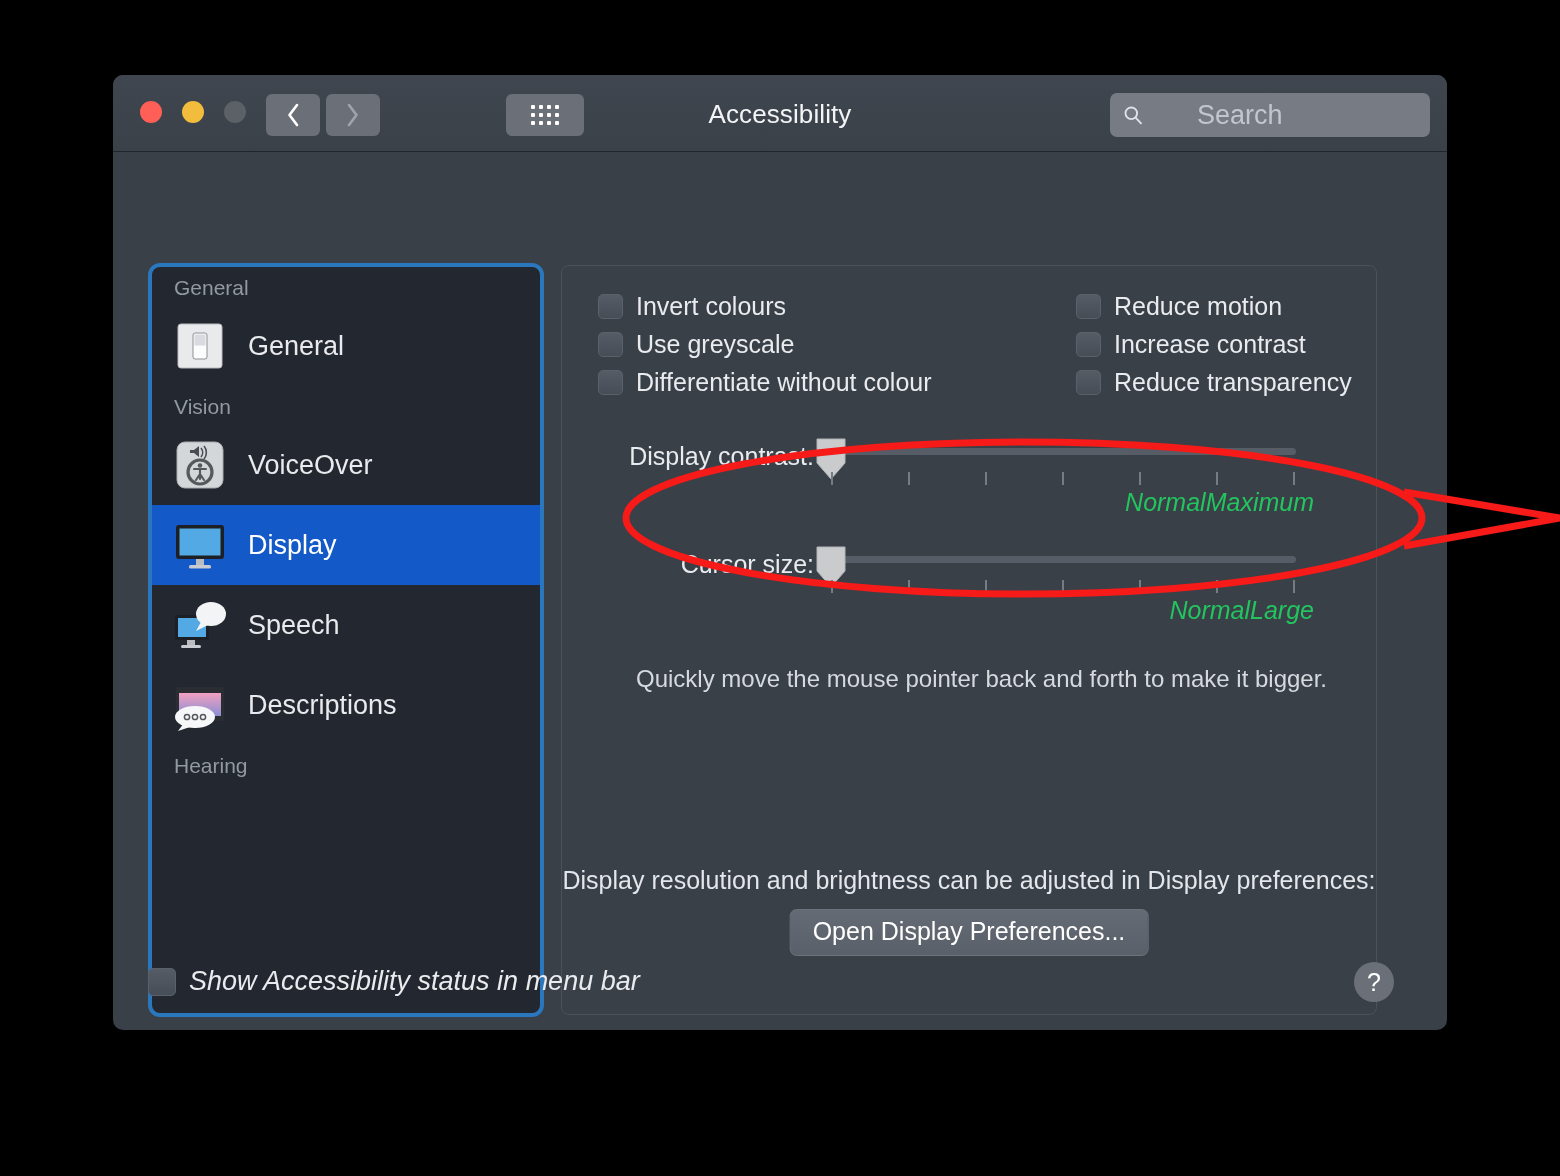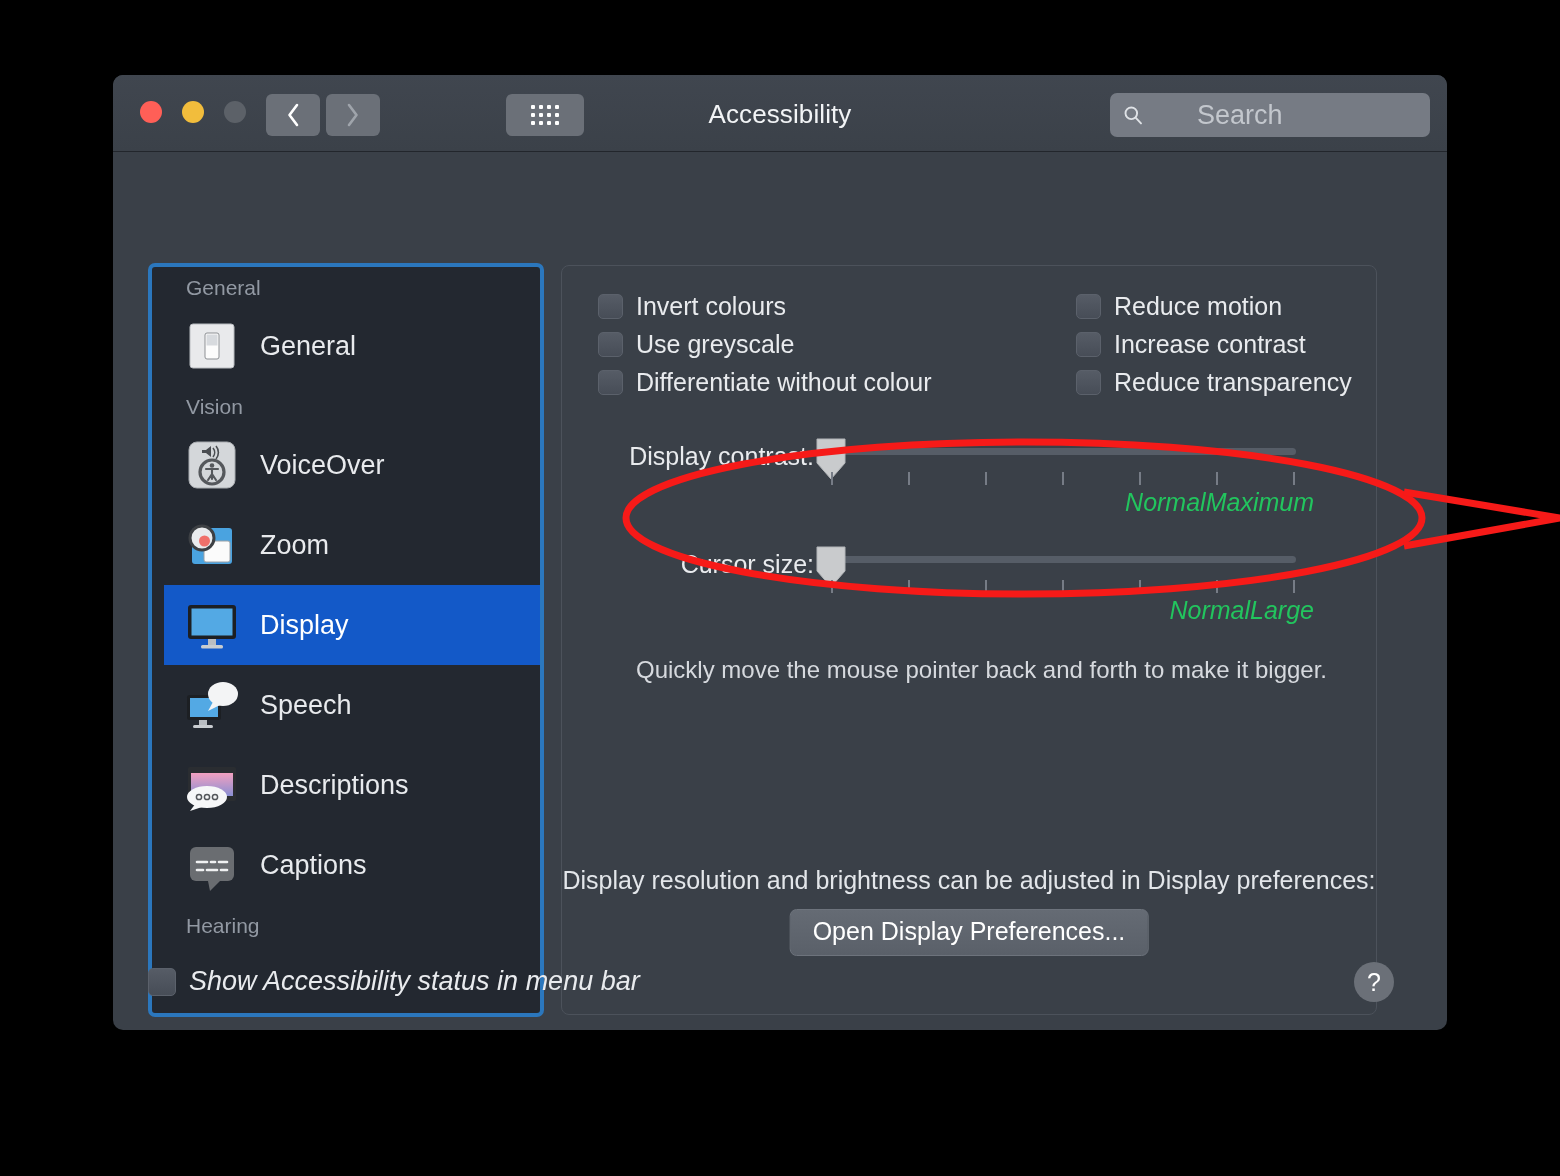--- a/index.html
+++ b/index.html
@@ -76,23 +76,22 @@
 
   
   .body { position: relative; height: 878px; }
 
   
   .sidebar {
     position: absolute; left: 35px; top: 111px;
     width: 396px; height: 754px;
     background: #232830;
     border: 4px solid #2b77bd;
-    border-radius: 7px;
+    border-radius: 12px;
     overflow: hidden;
-    padding-left: 12px;
   }
   .sb-header {
     color: #9299a3; font-size: 21px;
     padding: 9px 0 6px 22px;
   }
   .sb-item {
     display: flex; align-items: center;
     height: 80px; padding-left: 18px; gap: 18px;
   }
   .sb-item.selected { background: #1359c8; }
@@ -150,21 +149,21 @@
     background: #767c86; display: block;
   }
   .endlabels {
     position: absolute; left: 0; top: 52px; width: 500px;
     display: flex; justify-content: flex-end;
     color: #22c55e; font-size: 25px; font-style: italic;
   }
 
   
   .shake { position: absolute; left: 36px; top: 378px; }
-  .shake .desc { color: #d6d9de; font-size: 24px; margin: 12px 0 0 38px; }
+  .shake .desc { color: #d6d9de; font-size: 24px; margin: 21px 0 0 38px; }
 
   .bottomnote {
     position: absolute; left: 0; right: 0; top: 600px;
     text-align: center; color: #e3e6ea; font-size: 25px;
   }
   .openbtn {
     position: absolute; left: 50%; transform: translateX(-50%); top: 643px;
     background: linear-gradient(to bottom, #656b74, #5a6069);
     border: 1px solid #6d737c; border-radius: 7px;
     color: #ffffff; font-size: 25px;
@@ -263,29 +262,20 @@
           <path d="M20 15h4l5-4v11l-5-4h-4z" fill="#4a4d51"></path>
           <path d="M31 13a7 7 0 010 9" fill="none" stroke="#4a4d51" stroke-width="1.6"></path>
           <path d="M34 11a10 10 0 010 13" fill="none" stroke="#4a4d51" stroke-width="1.6"></path>
           <circle cx="30" cy="37" r="12" fill="none" stroke="#55585c" stroke-width="3.2"></circle>
           <circle cx="30" cy="30.5" r="2.3" fill="#55585c"></circle>
           <path d="M24 34h12M30 34v10M30 39l-4 6M30 39l4 6" stroke="#55585c" stroke-width="2.1" fill="none" stroke-linecap="round"></path>
         </svg>
         <span class="label">VoiceOver</span>
       </div>
 
-      <div class="sb-item">
-        <svg class="sb-icon" viewBox="0 0 60 60">
-          <rect x="10" y="13" width="40" height="36" rx="3" fill="#4aa3e0"></rect>
-          <rect x="22" y="26" width="26" height="21" rx="2" fill="#fbfbfb" stroke="#9aa0a6"></rect>
-          <circle cx="20" cy="23" r="12" fill="#e9ebed" stroke="#3d4044" stroke-width="3"></circle>
-          <circle cx="22.5" cy="26" r="5.5" fill="#f0706a"></circle>
-        </svg>
-        <span class="label">Zoom</span>
-      </div>
 
       <div class="sb-item selected">
         <svg class="sb-icon" viewBox="0 0 60 60">
           <rect x="6" y="10" width="48" height="34" rx="3" fill="#1c1f23"></rect>
           <rect x="9.5" y="13.5" width="41" height="27" fill="#53a9e4"></rect>
           <rect x="26" y="44" width="8" height="6" fill="#b9bdc2"></rect>
           <rect x="19" y="50" width="22" height="3.5" rx="1.5" fill="#c8ccd0"></rect>
         </svg>
         <span class="label">Display</span>
       </div>
@@ -315,35 +305,20 @@
           <rect x="9" y="18" width="42" height="23" fill="url(#descg)"></rect>
           <ellipse cx="25" cy="42" rx="20" ry="11" fill="#f6f7f8"></ellipse>
           <path d="M14 48l-6 8 12-4z" fill="#f6f7f8"></path>
           <circle cx="17" cy="42" r="2.6" fill="none" stroke="#54575b" stroke-width="1.5"></circle>
           <circle cx="25" cy="42" r="2.6" fill="none" stroke="#54575b" stroke-width="1.5"></circle>
           <circle cx="33" cy="42" r="2.6" fill="none" stroke="#54575b" stroke-width="1.5"></circle>
         </svg>
         <span class="label">Descriptions</span>
       </div>
 
-      <div class="sb-item">
-        <svg class="sb-icon" viewBox="0 0 60 60">
-          <rect x="8" y="12" width="44" height="34" rx="6" fill="#6a6d71"></rect>
-          <path d="M26 46l2 10 10-10z" fill="#6a6d71"></path>
-          <g stroke="#f0f1f2" stroke-width="2.6" stroke-linecap="round">
-            <line x1="15" y1="27" x2="25" y2="27"></line>
-            <line x1="29" y1="27" x2="33" y2="27"></line>
-            <line x1="37" y1="27" x2="45" y2="27"></line>
-            <line x1="15" y1="35" x2="21" y2="35"></line>
-            <line x1="25" y1="35" x2="35" y2="35"></line>
-            <line x1="39" y1="35" x2="45" y2="35"></line>
-          </g>
-        </svg>
-        <span class="label">Captions</span>
-      </div>
 
       <div class="sb-header">Hearing</div>
     </div>
 
     <div class="panel">
 
       <div class="checkgrid">
         <div class="cbrow">
           <span class="cb"></span>
           <span class="txt">Invert colours</span>

